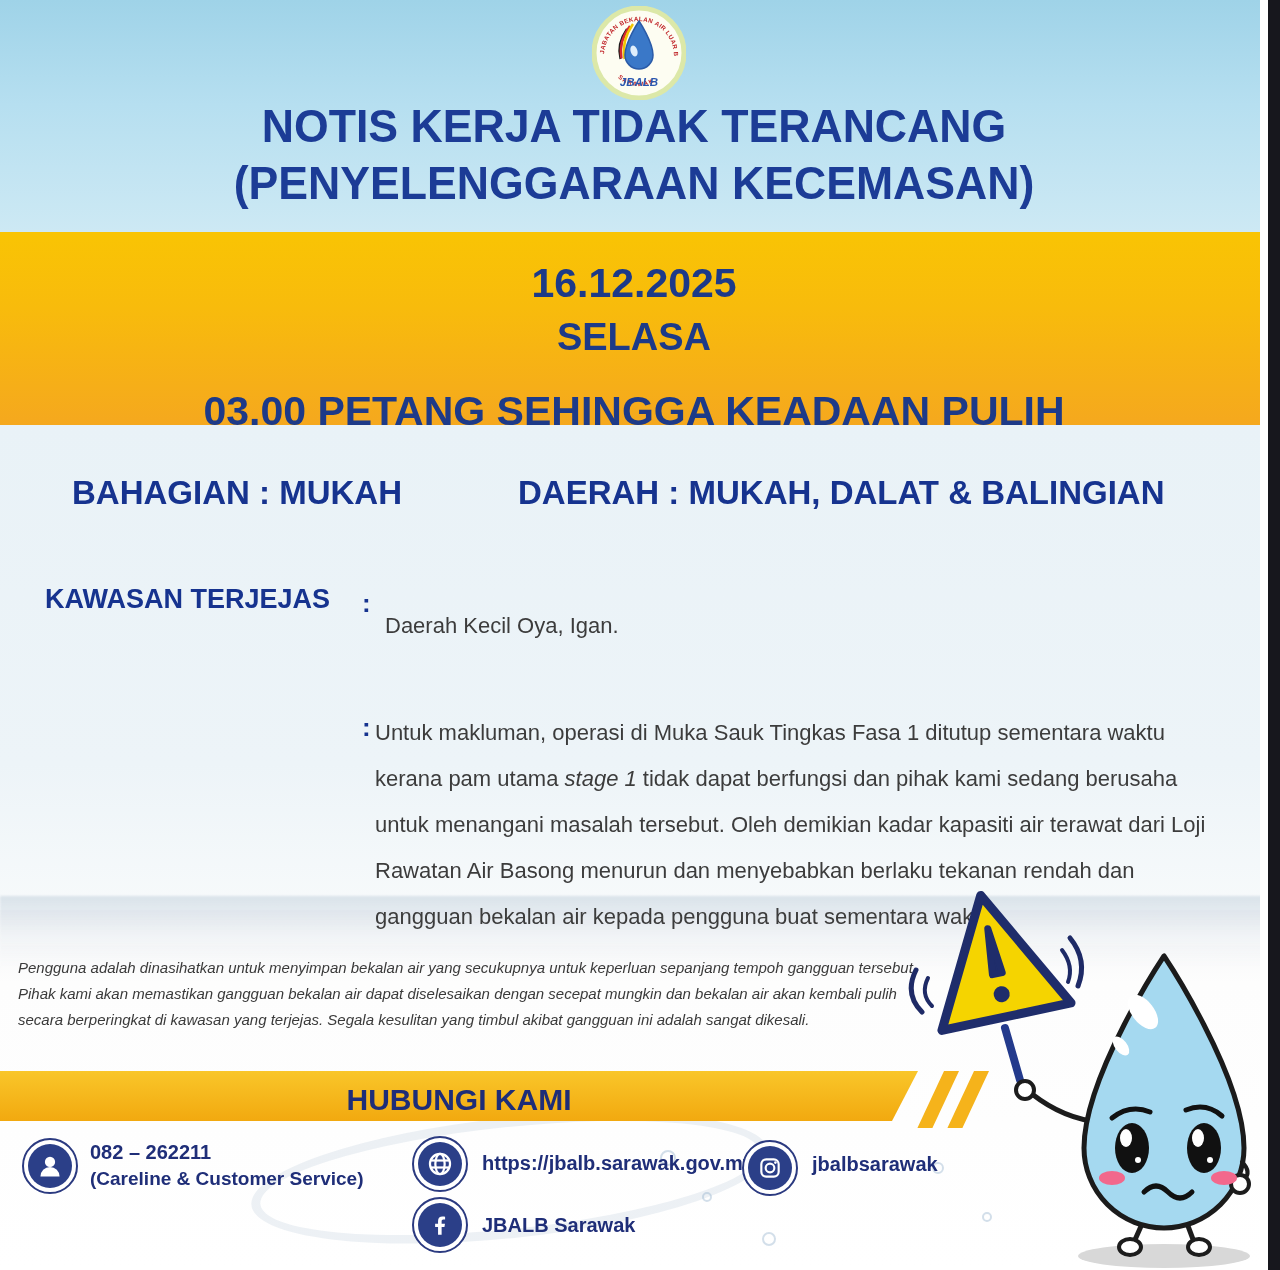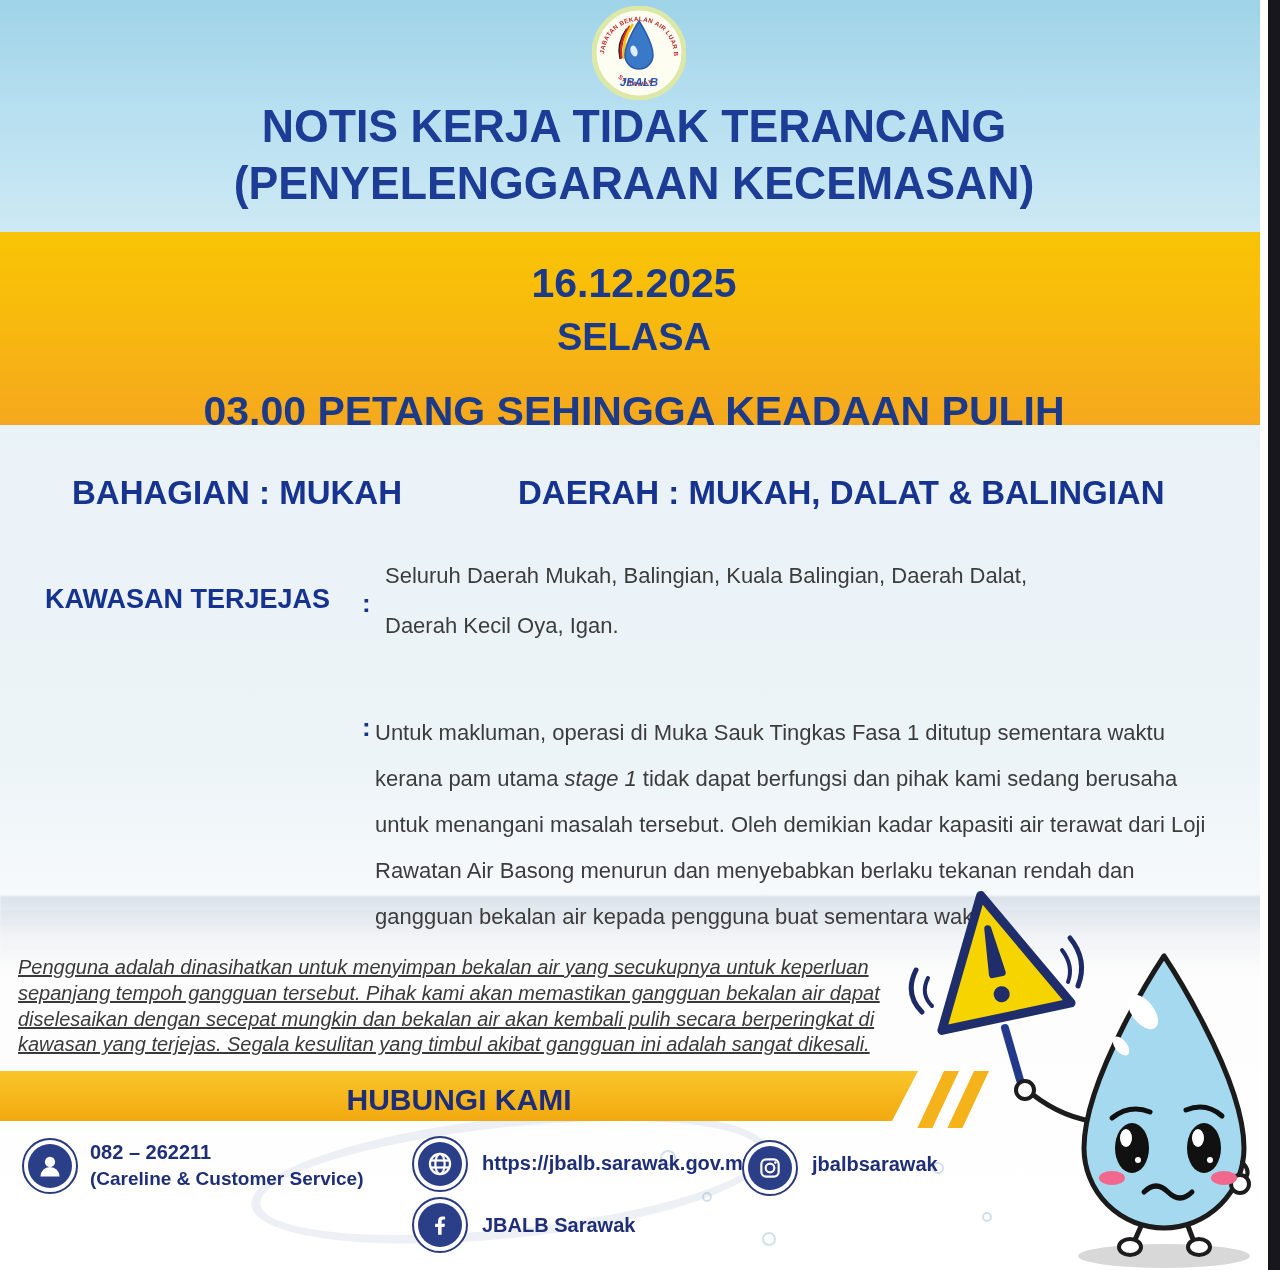--- a/index.html
+++ b/index.html
@@ -73,21 +73,21 @@
   .huraian-colon { left:362px; top:712px; }
   .huraian-text {
     left:375px; top:710px; width:848px;
     color:#3c3c3c; font-size:22px; line-height:46px;
   }
   .huraian-text .it { font-style:italic; }
 
   
   .advisory {
     left:18px; top:955px; width:916px;
-    color:#3a3a3a; font-size:20px; line-height:25.8px; font-style:italic;text-decoration:underline;
+    color:#3a3a3a; font-size:15px; line-height:25.8px; font-style:italic;
   }
 
   
   .gold-band {
     left:0; top:1071px; width:918px; height:50px;
     background:linear-gradient(to bottom,#f9c62a,#f2a90f);
     clip-path:polygon(0 0,100% 0,calc(100% - 26px) 100%,0 100%);
     text-align:center; line-height:57px;
     color:#1e2d78; font-weight:bold; font-size:30px;
   }
@@ -166,21 +166,20 @@
 
   <div class="abs sched sched-date">16.12.2025</div>
   <div class="abs sched sched-day">SELASA</div>
   <div class="abs sched sched-time">03.00 PETANG SEHINGGA KEADAAN PULIH</div>
 
   <div class="abs region daerah">DAERAH : MUKAH, DALAT &amp; BALINGIAN</div>
   <div class="abs region bahagian">BAHAGIAN : MUKAH</div>
 
   <div class="abs info-label kawasan-label">KAWASAN TERJEJAS</div>
   <div class="abs info-colon kawasan-colon">:</div>
-  <div class="abs kawasan-line kawasan-l1">Seluruh Daerah Mukah, Balingian, Kuala Balingian, Daerah Dalat,</div>
   <div class="abs kawasan-line kawasan-l2">Daerah Kecil Oya, Igan.</div>
 
   <div class="abs info-colon huraian-colon">:</div>
   <div class="abs huraian-text"><span>Untuk makluman, operasi di Muka Sauk Tingkas Fasa 1 ditutup sementara waktu kerana pam utama </span><span class="it">stage 1</span><span> tidak dapat berfungsi dan pihak kami sedang berusaha untuk menangani masalah tersebut. Oleh demikian kadar kapasiti air terawat dari Loji Rawatan Air Basong  menurun dan menyebabkan berlaku tekanan rendah dan gangguan bekalan air kepada  pengguna buat sementara waktu.</span></div>
 
   <div class="abs advisory">Pengguna adalah dinasihatkan untuk menyimpan bekalan air yang secukupnya untuk keperluan sepanjang tempoh gangguan tersebut. Pihak kami akan memastikan gangguan bekalan air dapat diselesaikan dengan secepat mungkin dan bekalan air akan kembali pulih secara berperingkat di kawasan yang terjejas. Segala kesulitan yang timbul akibat gangguan ini adalah sangat dikesali.</div>
 
   <svg class="abs mascot" viewBox="0 0 368 392">
 
     <path d="M14 92 Q2 116 20 134" fill="none" stroke="#1e2a66" stroke-width="5" stroke-linecap="round"></path>

